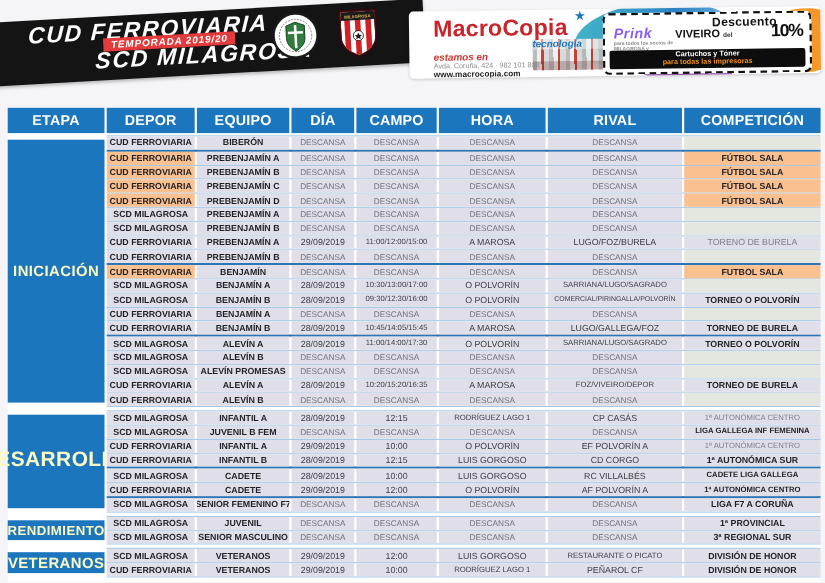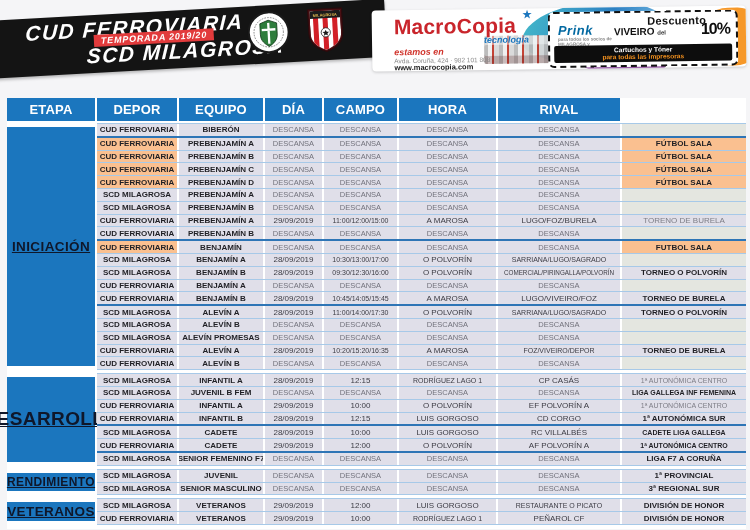--- a/index.html
+++ b/index.html
@@ -67,21 +67,21 @@
     font-size:9px;font-style:italic;font-weight:700;margin-left:28px;}
   .estamos{position:absolute;left:22px;top:37px;z-index:2;color:#d0342c;
     font-size:9px;font-weight:700;font-style:italic;}
   .address{position:absolute;left:22px;top:47px;z-index:2;color:#8a8a8a;font-size:6.5px;}
   .web{position:absolute;left:22px;top:53px;z-index:2;color:#222;font-size:7.5px;font-weight:700;}
 
   .coupon{
     position:absolute;right:8px;top:4px;width:186px;height:52px;z-index:4;
     background:#fff;border:2px dashed #111;border-radius:6px;
   }
-  .prink{position:absolute;left:8px;top:9px;color:#0369a1;
+  .prink{position:absolute;left:8px;top:9px;color:#8b5cf6;
     font-size:13px;font-weight:700;font-style:italic;letter-spacing:.5px;}
   .prink-sub{position:absolute;left:8px;top:23px;width:58px;color:#8a8a8a;
     font-size:4.6px;line-height:5.2px;font-weight:700;}
   .disc1{position:absolute;left:72px;top:2px;width:110px;text-align:center;
     color:#111;font-size:11px;font-weight:700;letter-spacing:.3px;}
   .disc2{position:absolute;left:64px;top:13px;color:#111;font-size:10px;font-weight:700;}
   .disc-del{font-size:6px;font-weight:700;color:#333;}
   .disc-pct{position:absolute;right:6px;top:8px;color:#0d0d0d;font-size:16px;font-weight:700;letter-spacing:-1px;}
   .coupon-bar{
     position:absolute;left:4px;right:4px;bottom:3px;height:17px;background:#0d0d0d;
@@ -95,22 +95,22 @@
   .header-row{
     display:grid;grid-template-columns:88px 80px 84px 57px 73px 97px 122px 124px;
     column-gap:2px;height:23px;margin-bottom:2px;
   }
   .hcell{
     background:#1b76be;color:#fff;font-weight:700;font-size:13px;letter-spacing:.2px;
     display:flex;align-items:center;justify-content:center;white-space:nowrap;
   }
   .section{display:grid;grid-template-columns:88px 1fr;column-gap:2px;margin-bottom:3px;}
   .etapa{
-    background:#1b76be;color:#0f172a;font-weight:700;letter-spacing:.4px;
-    display:flex;align-items:center;justify-content:center;margin:4px 0;text-decoration:underline;
+    background:#1b76be;color:#fef9c3;font-weight:700;letter-spacing:.4px;
+    display:flex;align-items:center;justify-content:center;margin:4px 0;
   }
   .rows{border-top:1px solid #a7c9e8;}
   .row{
     display:grid;grid-template-columns:80px 84px 57px 73px 97px 122px 124px;
     column-gap:2px;height:11.8px;border-bottom:1px solid #a7c9e8;
   }
   .row.thick{border-bottom:2px solid #2e75b6;}
   .cell{
     background:#e0dfe9;color:#3c3c44;font-size:8px;font-weight:400;
     display:flex;align-items:center;justify-content:center;
@@ -187,20 +187,21 @@
 
 <div id="table">
   <div class="header-row">
       <div class="hcell">ETAPA</div>
       <div class="hcell">DEPOR</div>
       <div class="hcell">EQUIPO</div>
       <div class="hcell">DÍA</div>
       <div class="hcell">CAMPO</div>
       <div class="hcell">HORA</div>
       <div class="hcell">RIVAL</div>
+      <div class="hcell">COMPETICIÓN</div>
     </div>
   <div>
       <div class="section">
         <div class="etapa" style="font-size: 13.5px;">INICIACIÓN</div>
         <div class="rows">
           <div class="row thick">
             <div class="cell b">CUD FERROVIARIA</div>
             <div class="cell b">BIBERÓN</div>
             <div class="cell descansa">DESCANSA</div>
             <div class="cell descansa">DESCANSA</div>
@@ -315,21 +316,21 @@
             <div class="cell descansa">DESCANSA</div>
             <div class="cell descansa">DESCANSA</div>
             <div class="cell b empty"></div>
           </div>
           <div class="row thick">
             <div class="cell b">CUD FERROVIARIA</div>
             <div class="cell b">BENJAMÍN B</div>
             <div class="cell">28/09/2019</div>
             <div class="cell md">10:45/14:05/15:45</div>
             <div class="cell">A MAROSA</div>
-            <div class="cell">LUGO/VIVEIRO/FOZ</div>
+            <div class="cell">LUGO/GALLEGA/FOZ</div>
             <div class="cell b">TORNEO DE BURELA</div>
           </div>
           <div class="row">
             <div class="cell b">SCD MILAGROSA</div>
             <div class="cell b">ALEVÍN A</div>
             <div class="cell">28/09/2019</div>
             <div class="cell md">11:00/14:00/17:30</div>
             <div class="cell">O POLVORÍN</div>
             <div class="cell md">SARRIANA/LUGO/SAGRADO</div>
             <div class="cell b">TORNEO O POLVORÍN</div>

